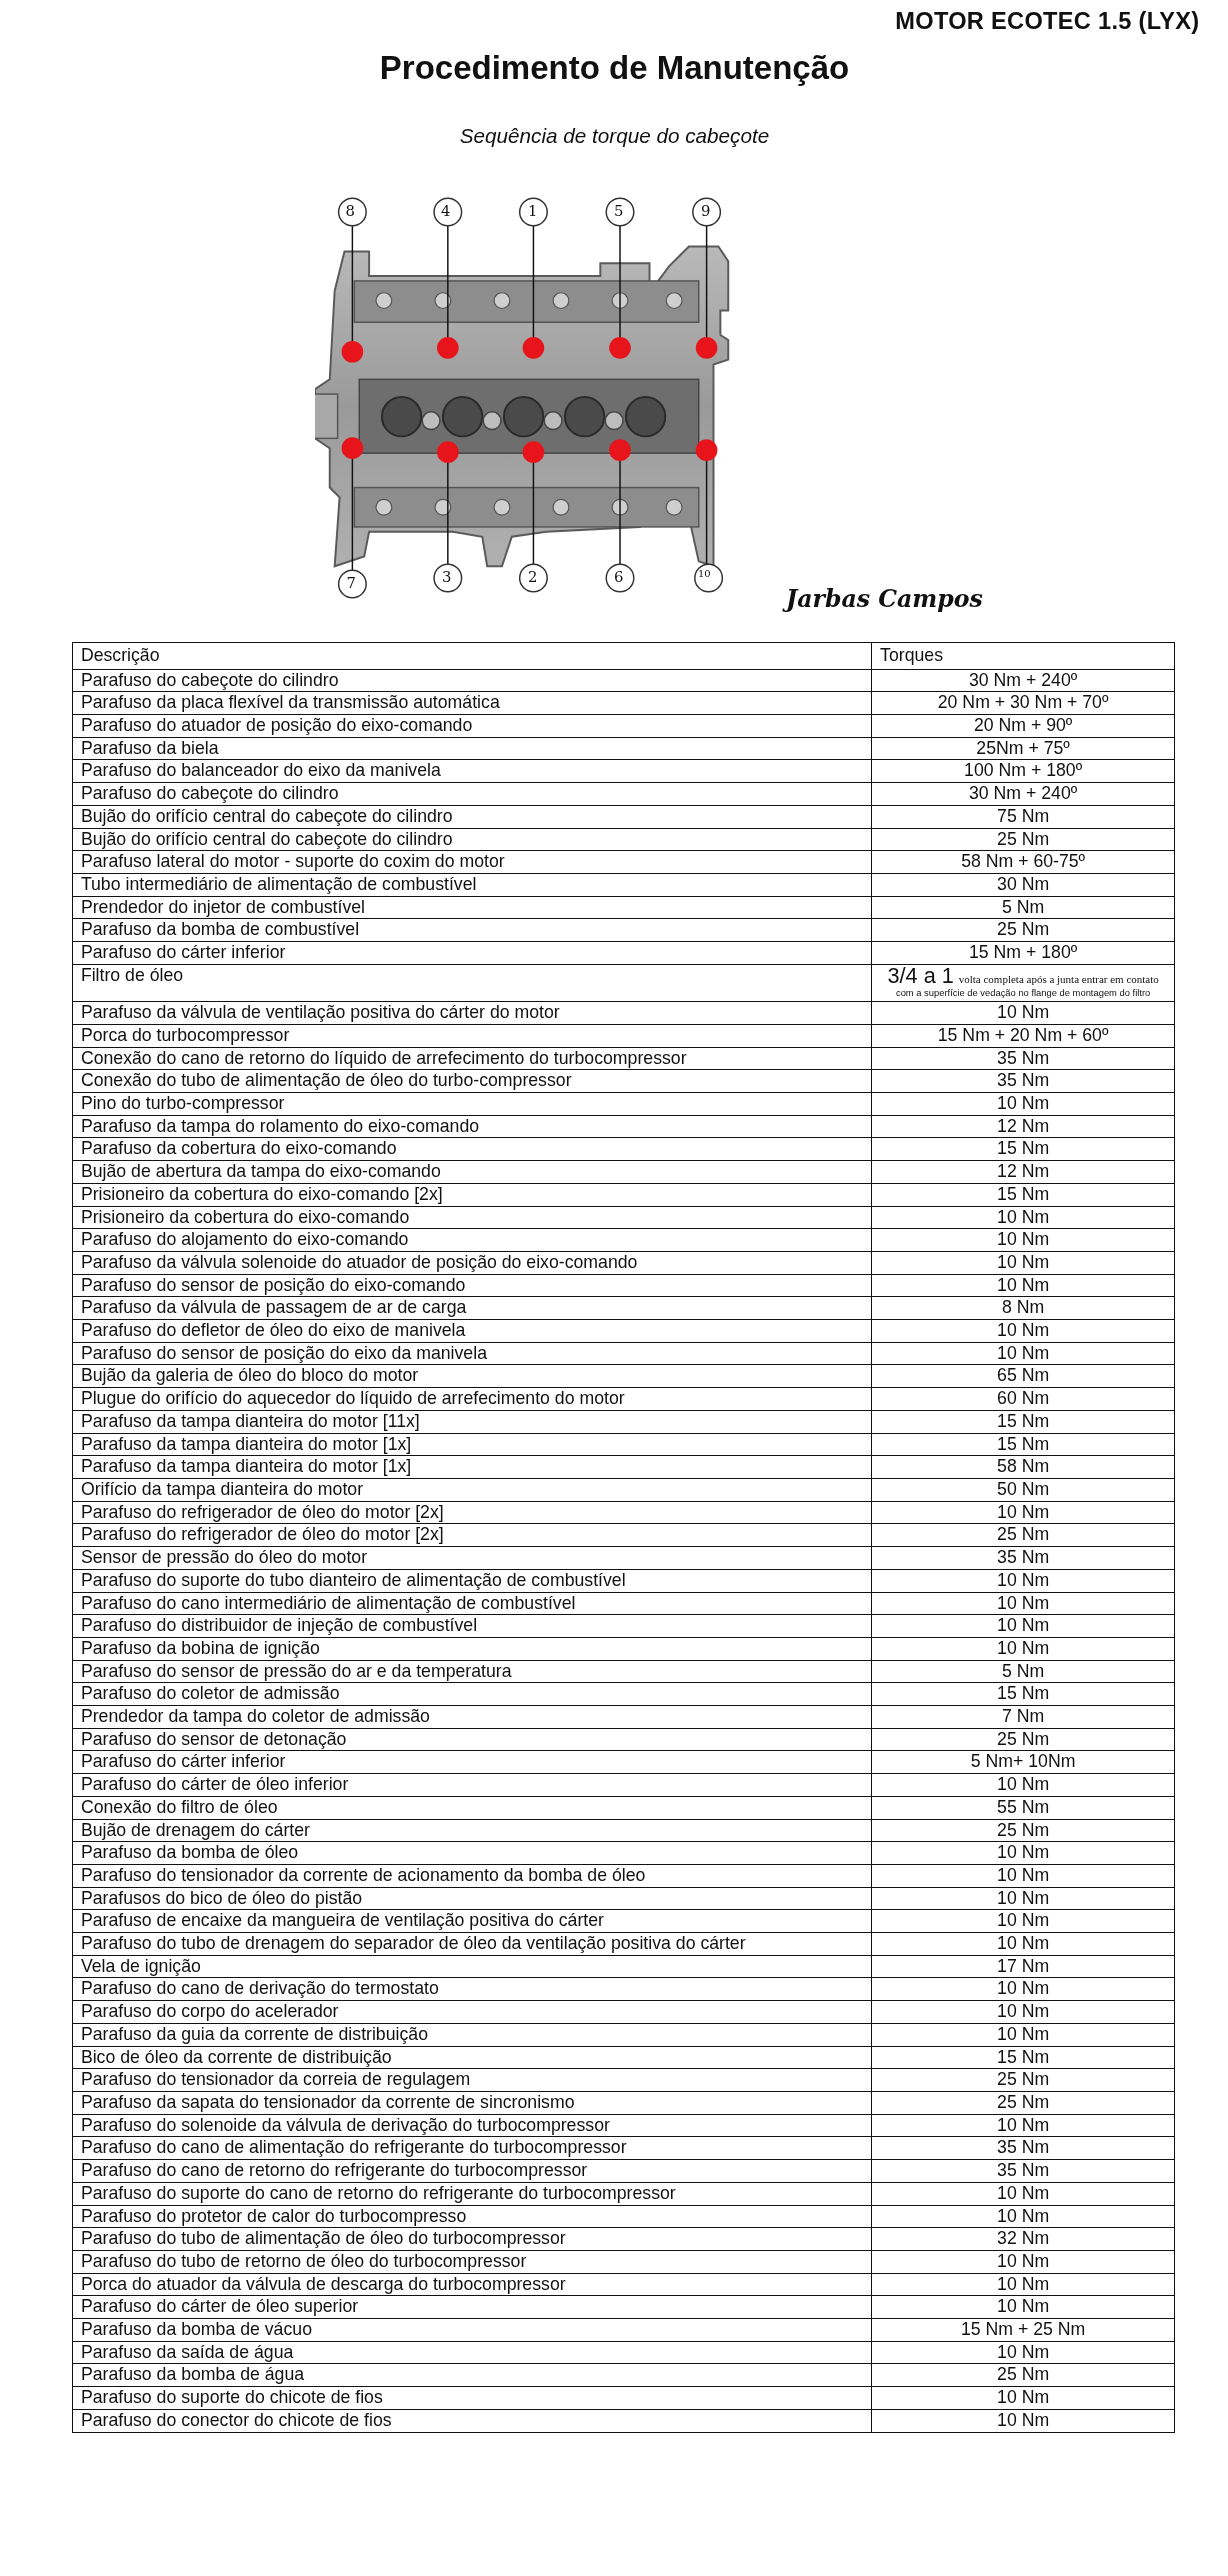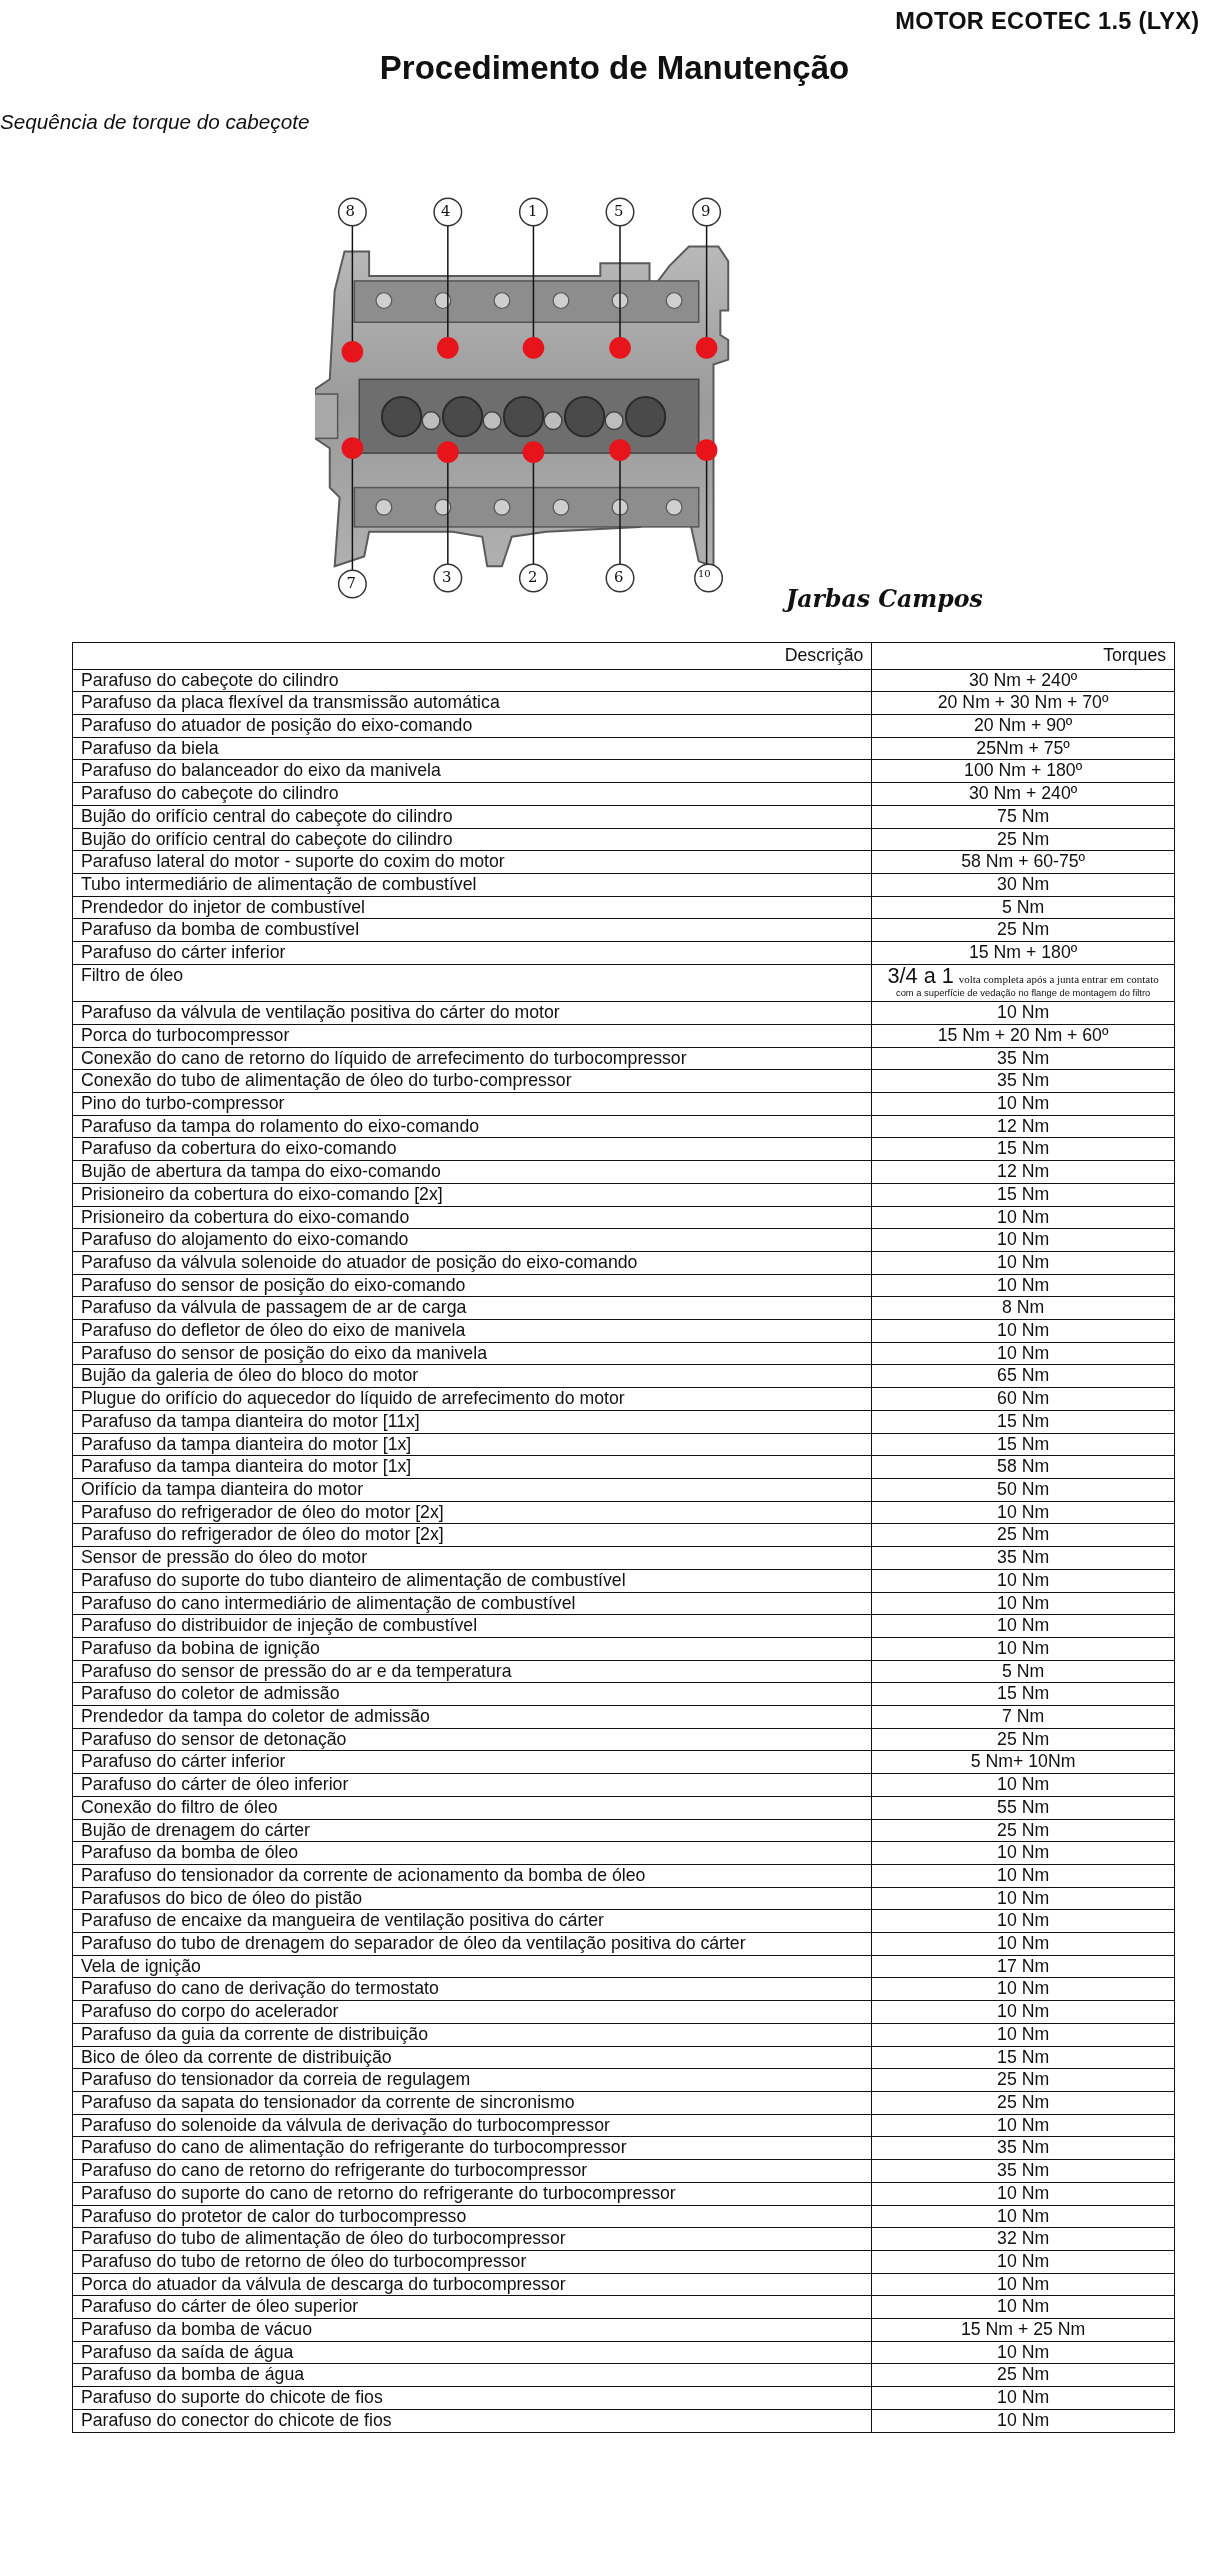--- a/index.html
+++ b/index.html
@@ -1,24 +1,24 @@
 <!DOCTYPE html>
 <html><head>
 <meta charset="utf-8">
 <style>
   html, body { margin:0; padding:0; background:#ffffff; }
   body { width:1229px; height:2576px; position:relative; overflow:hidden; font-family:"Liberation Sans", sans-serif; color:#111; }
   .engine-label { position:absolute; right:29.5px; top:7.9px; font-weight:bold; font-size:23.6px; letter-spacing:0.3px;text-align:right; }
   .page-title { position:absolute; left:0; right:0; top:49px; text-align:center; font-weight:bold; font-size:33px; }
-  .page-subtitle { position:absolute; left:0; right:0; top:110px; font-style:italic; font-size:20.7px; }
+  .page-subtitle { position:absolute; left:0; right:0; top:124px; text-align:center; font-style:italic; font-size:20.7px; }
   .diagram { position:absolute; left:315px; top:192px; width:551px; height:414px; }
   .signature { position:absolute; left:786px; top:585px; font-family:"DejaVu Serif", serif; font-style:italic; font-weight:bold; font-size:23.6px; }
   table.torque { position:absolute; left:72px; top:642px; width:1103px; border-collapse:collapse; font-size:17.7px; }
   table.torque th, table.torque td { border:1.5px solid #111; padding:0 7.9px; line-height:21.7px; height:21.7px; }
-  table.torque th { font-weight:normal; text-align:right; height:25.6px; }
+  table.torque th { font-weight:normal; text-align:left; height:25.6px; }
   table.torque td.desc { text-align:left; white-space:nowrap; }
   table.torque td.val { text-align:center; width:286px; white-space:nowrap; }
   .note-main { font-size:21.7px; }
   .note-small { font-size:11px;font-family:Liberation Serif, serif; }
   .note-line2 { display:block; font-size:9.4px; line-height:10.8px; }
 </style>
 </head>
 <body>
 
 <div class="engine-label">MOTOR ECOTEC 1.5 (LYX)</div>

